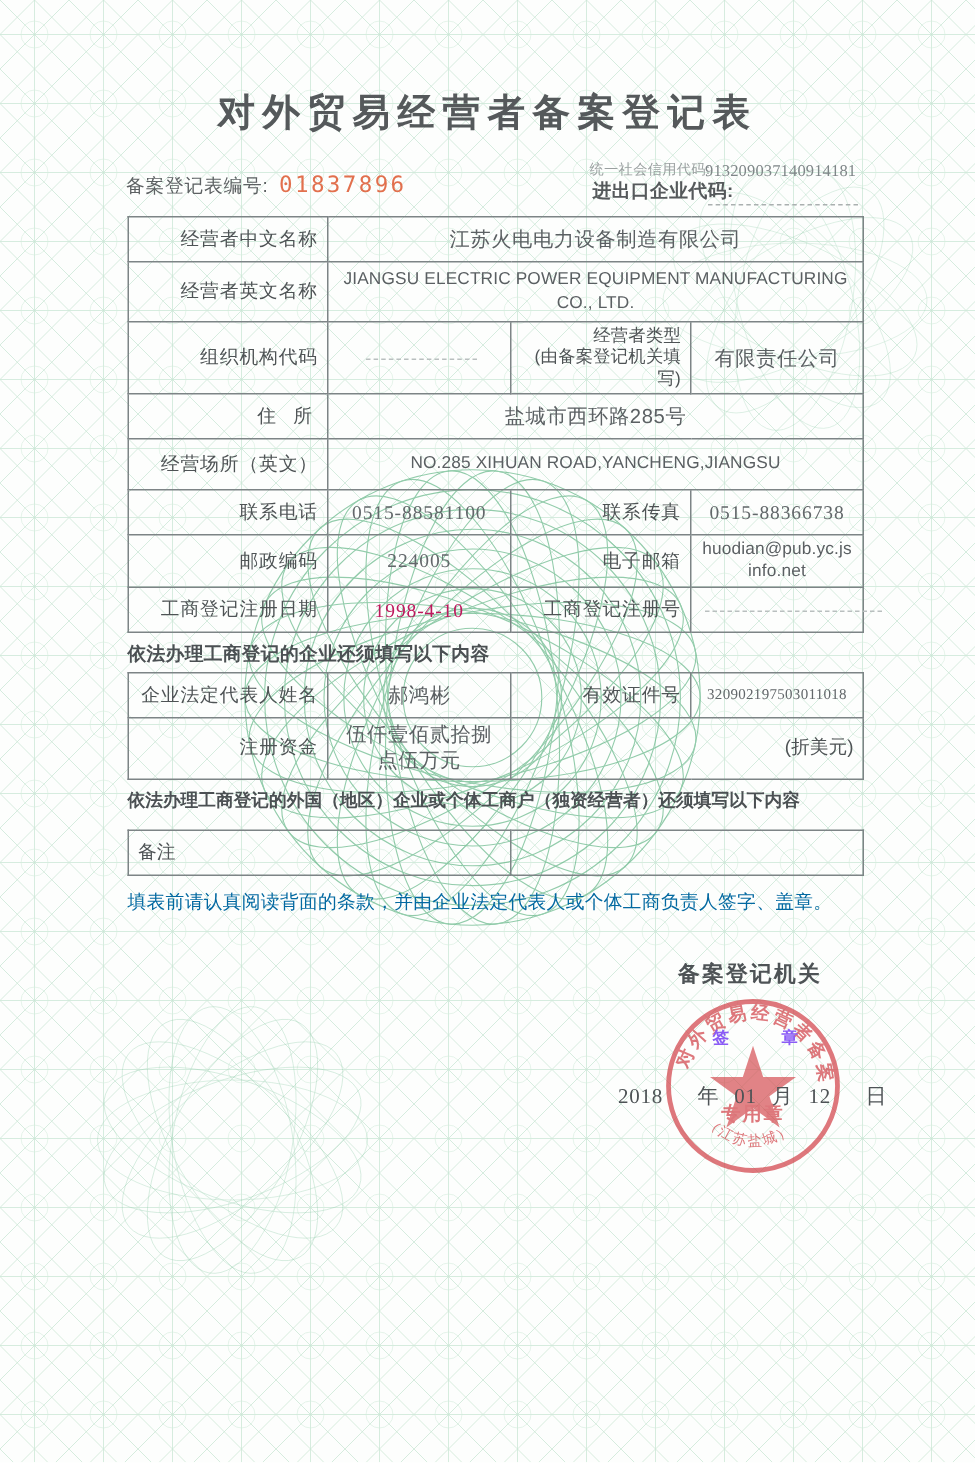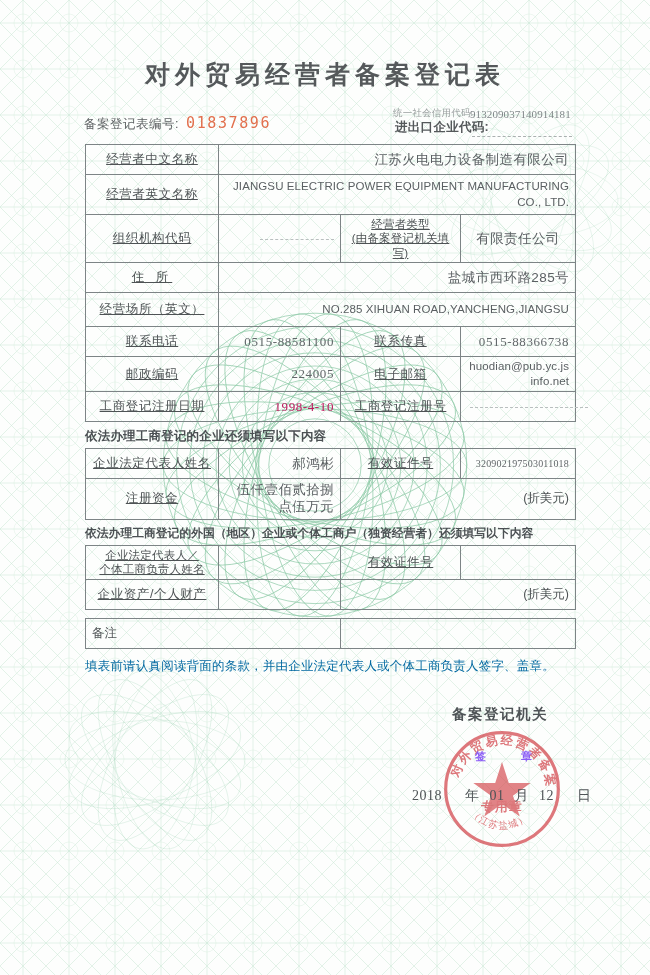--- a/index.html
+++ b/index.html
@@ -89,30 +89,29 @@
   table.frm td{
     border:1px solid #7d8486;
     height:25px;
     padding:2px 6px;
     font-size:12.5px;
     color:#4e5355;
     vertical-align:middle;
     background:transparent;
   }
   td.lab{
-    text-align:center;
+    text-align:right;
     color:#52575a;
     letter-spacing:.6px;
     font-size:12.5px;
-    text-decoration:underline;
   }
   td.lab.wide{letter-spacing:4px;}
   td.lab.sm{font-size:11.5px;letter-spacing:.2px;line-height:1.25;}
   td.val{
-    text-align:right;
+    text-align:center;
     color:#5f6467;
     padding-left:11px;
     font-size:12.5px;
   }
   td.val.cn{
     font-size:13.5px;letter-spacing:.4px;color:#5b6063;
   }
   td.val.en{
     font-size:11.5px;letter-spacing:.1px;line-height:1.35;color:#5a5f62;
     padding-top:4px;padding-bottom:4px;
@@ -335,44 +334,20 @@
         </tr>
         <tr>
           <td class="lab">注册资金</td>
           <td class="val cn" style="line-height:1.25;padding-top:3px;padding-bottom:3px">伍仟壹佰贰拾捌点伍万元</td>
           <td class="val right" colspan="2">(折美元)</td>
         </tr>
       </tbody>
     </table>
 
     <div class="section-note" style="font-size:11.8px;letter-spacing:0">依法办理工商登记的外国（地区）企业或个体工商户（独资经营者）还须填写以下内容</div>
-    <table class="frm">
-      <colgroup>
-        <col style="width:133px">
-          <col style="width:122px">
-        <col style="width:120px">
-          <col style="width:115px">
-      </colgroup>
-      <tbody>
-        <tr>
-          <td class="lab sm">
-            <div>企业法定代表人／</div>
-            <div>个体工商负责人姓名</div>
-          </td>
-          <td class="val"></td>
-          <td class="lab">有效证件号</td>
-          <td class="val"></td>
-        </tr>
-        <tr>
-          <td class="lab">企业资产/个人财产</td>
-          <td class="val"></td>
-          <td class="val right" colspan="2">(折美元)</td>
-        </tr>
-      </tbody>
-    </table>
 
     <div class="sp"></div>
 
     <table class="frm remark-tbl">
       <colgroup>
           <col style="width:255px">
           <col style="width:235px">
         </colgroup>
       <tbody>
         <tr>

